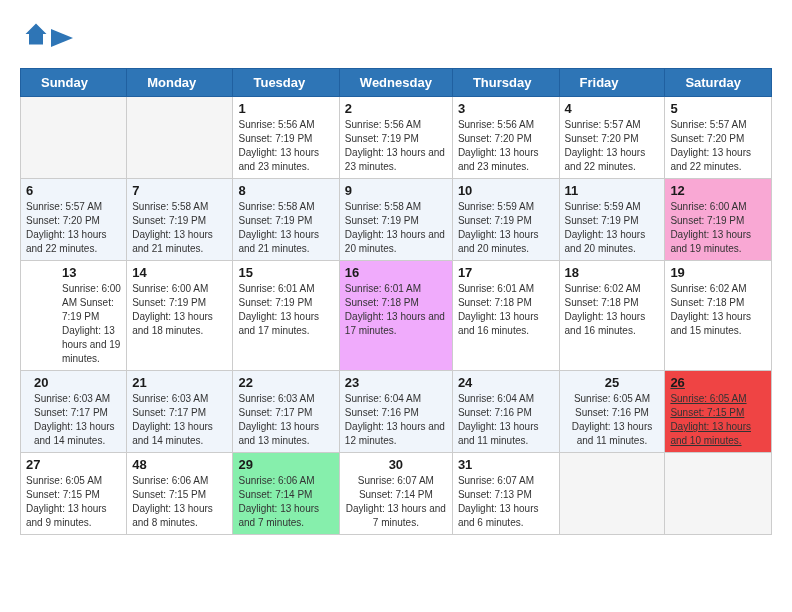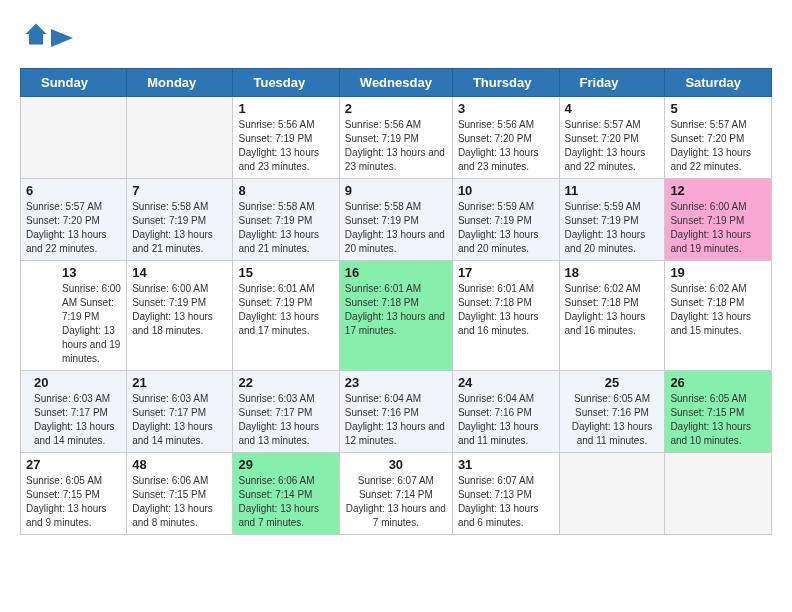--- a/index.html
+++ b/index.html
@@ -216,21 +216,21 @@
           <div class="cell-content">Sunrise: 6:00 AM
 Sunset: 7:19 PM
 Daylight: 13 hours and 18 minutes.</div>
         </td>
         <td style="background: rgb(255, 255, 255);">
           <span class="day-number">15</span>
           <div class="cell-content">Sunrise: 6:01 AM
 Sunset: 7:19 PM
 Daylight: 13 hours and 17 minutes.</div>
         </td>
-        <td style="background: #86efac; margin-left: 30px;">
+        <td style="background: #f0abfc; margin-left: 30px;">
           <span class="day-number">16</span>
           <div class="cell-content">Sunrise: 6:01 AM
 Sunset: 7:18 PM
 Daylight: 13 hours and 17 minutes.</div>
         </td>
         <td style="background: rgb(255, 255, 255);">
           <span class="day-number">17</span>
           <div class="cell-content">Sunrise: 6:01 AM
 Sunset: 7:18 PM
 Daylight: 13 hours and 16 minutes.</div>
@@ -278,21 +278,21 @@
           <div class="cell-content">Sunrise: 6:04 AM
 Sunset: 7:16 PM
 Daylight: 13 hours and 11 minutes.</div>
         </td>
         <td style="background: rgb(240, 245, 251); text-align: center;">
           <span class="day-number">25</span>
           <div class="cell-content">Sunrise: 6:05 AM
 Sunset: 7:16 PM
 Daylight: 13 hours and 11 minutes.</div>
         </td>
-        <td style="background: #86efac;">
+        <td style="background: #ef4444; text-decoration: underline;">
           <span class="day-number">26</span>
           <div class="cell-content">Sunrise: 6:05 AM
 Sunset: 7:15 PM
 Daylight: 13 hours and 10 minutes.</div>
         </td>
       </tr>
       <tr>
         <td style="background: rgb(255, 255, 255);">
           <span class="day-number">27</span>
           <div class="cell-content">Sunrise: 6:05 AM

